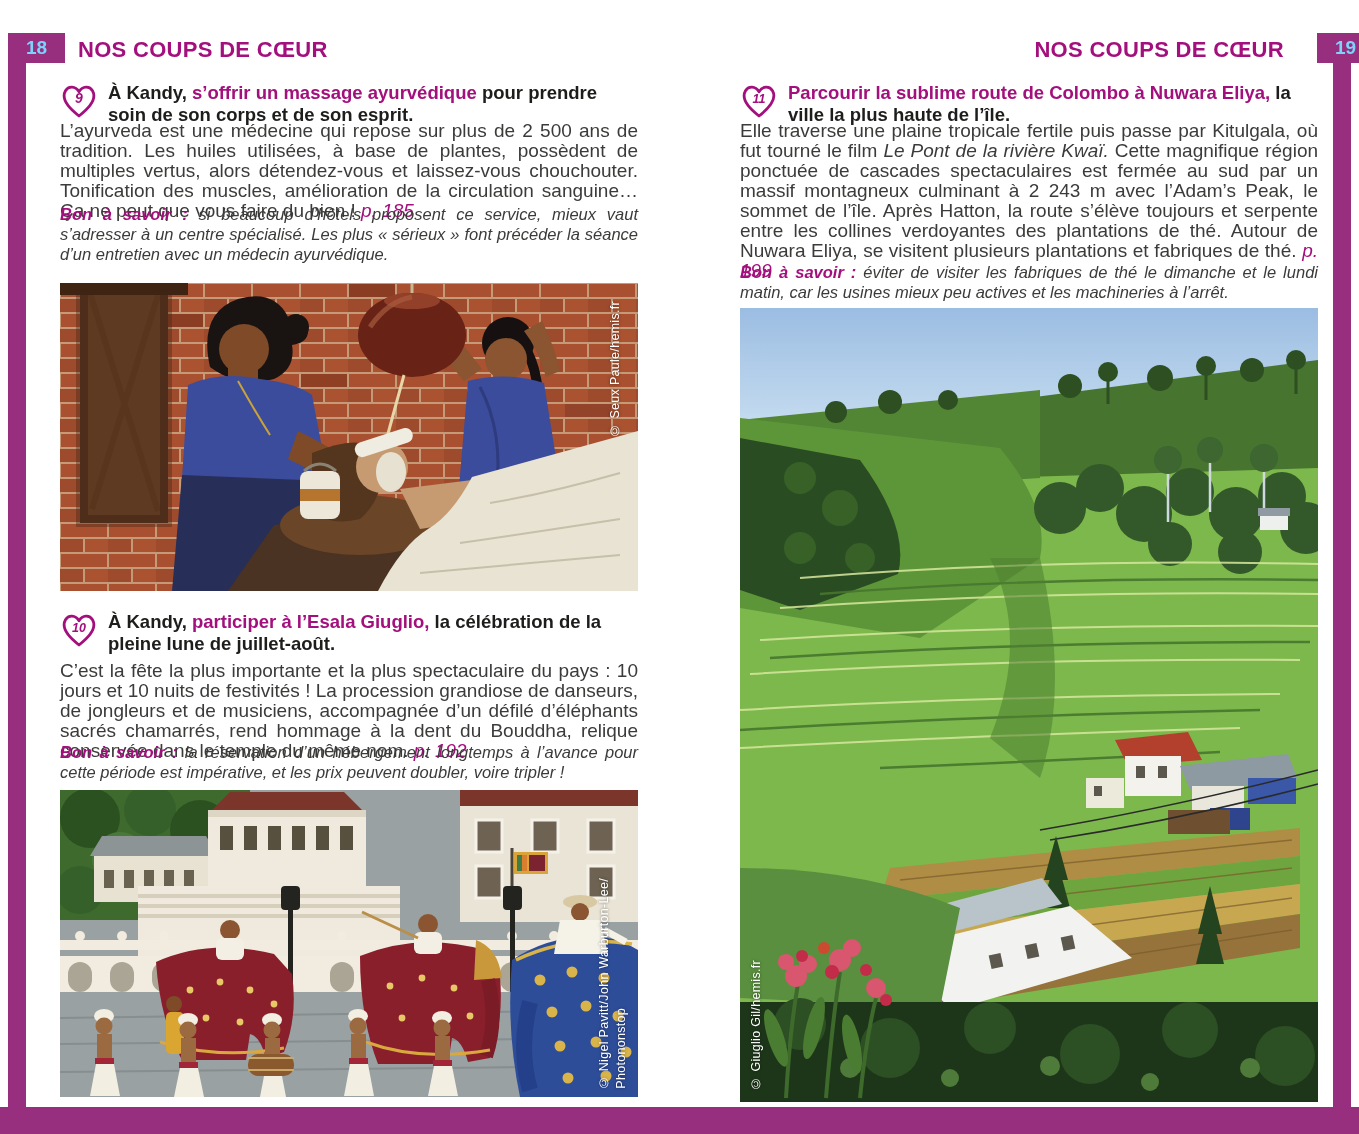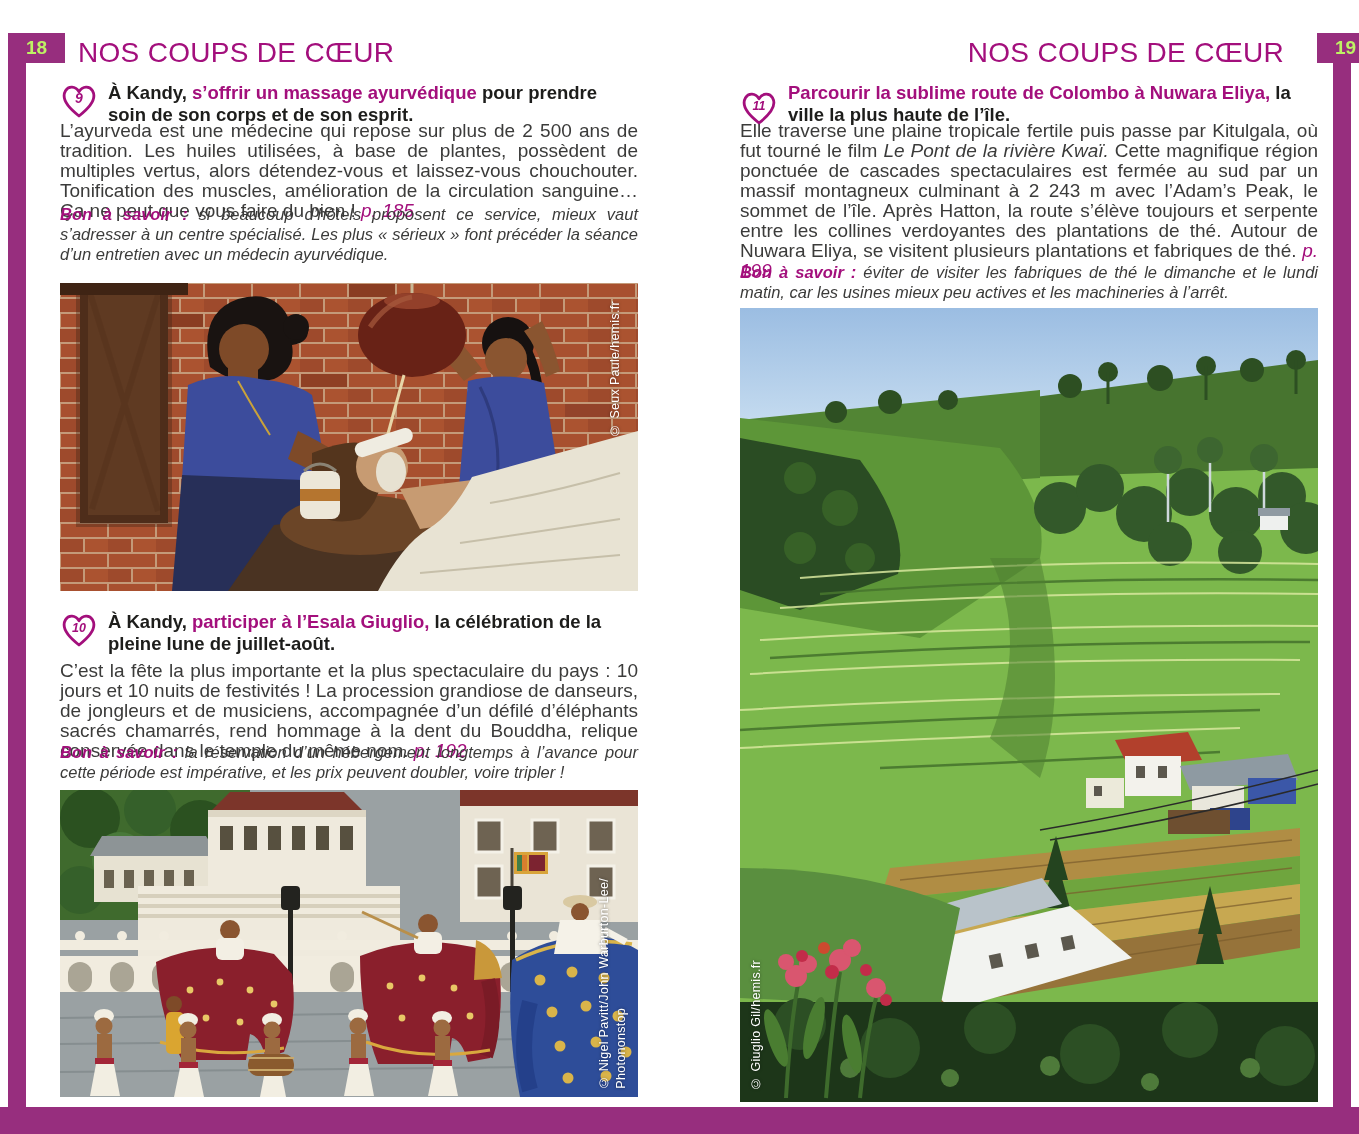--- a/index.html
+++ b/index.html
@@ -13,26 +13,26 @@
     position:relative;width:1359px;height:1134px;background:#fff;overflow:hidden;
     font-family:"Liberation Sans", sans-serif;color:var(--ink);
   }
   
   .bar{position:absolute;background:var(--frame);}
   .bar-left{left:8px;top:33px;width:18px;height:1101px;}
   .bar-right{left:1333px;top:33px;width:18px;height:1101px;}
   .bar-bottom{left:0;top:1107px;width:1359px;height:27px;}
   .pagebox{
     position:absolute;top:33px;width:57px;height:30px;background:var(--frame);
-    color:#bef264;font-size:19px;font-weight:bold;text-align:center;line-height:30px;
+    color:#7dd3fc;font-size:19px;font-weight:bold;text-align:center;line-height:30px;
   }
   .pagebox-left{left:8px;}
   .pagebox-right{left:1317px;}
   .runhead{
-    position:absolute;top:37px;font-size:28px;font-weight:normal;color:var(--accent);
+    position:absolute;top:37px;font-size:22px;font-weight:bold;color:var(--accent);
     letter-spacing:.3px;white-space:nowrap;
   }
   .runhead-left{left:78px;}
   .runhead-right{right:75px;}
   
   .col{position:absolute;top:80px;width:578px;}
   .col-left{left:60px;}
   .col-right{left:740px;}
   .block{position:absolute;left:0;width:100%;}
   
@@ -346,21 +346,21 @@
       </svg>
       <span class="credit-group">
         <span class="credit">© Nigel Pavitt/John Warburton-Lee/</span>
         <span class="credit">Photononstop</span>
       </span>
     </figure>
   </main>
 
   <main class="col col-right">
 
-    <div class="block item-head" style="top:2px;align-items:flex-end;">
+    <div class="block item-head" style="top:2px;">
       <svg class="heart" width="38" height="36" viewBox="0 0 38 36">
         <path d="M19 33 C 6 23 1.8 14.2 5.5 7.8 C 8.5 2.7 15.4 3 19 8.7 C 22.6 3 29.5 2.7 32.5 7.8 C 36.2 14.2 32 23 19 33 Z" fill="#ffffff" stroke="#a30f7c" stroke-width="2.8" stroke-linejoin="round"></path>
         <text x="19" y="19.5" text-anchor="middle" font-size="12.5" font-weight="bold" font-style="italic" fill="#a30f7c">11</text>
       </svg>
       <h2><span class="accent">Parcourir la sublime route de Colombo à Nuwara Eliya,</span><span> la ville la plus haute de l’île.</span></h2>
     </div>
     <p class="block bodytext" style="top:41px;"><span>Elle traverse une plaine tropicale fertile puis passe par Kitulgala, où fut tourné le film </span><i>Le Pont de la rivière Kwaï.</i><span> Cette magnifique région ponctuée de cascades spectaculaires est fermée au sud par un massif montagneux culminant à 2 243 m avec l’Adam’s Peak, le sommet de l’île. Après Hatton, la route s’élève toujours et serpente entre les collines verdoyantes des plantations de thé. Autour de Nuwara Eliya, se visitent plusieurs plantations et fabriques de thé. </span><span class="pageref">p. 199</span></p>
     <p class="block note" style="top:182px;"><span class="note-label">Bon à savoir :</span><span> éviter de visiter les fabriques de thé le dimanche et le lundi matin, car les usines mieux peu actives et les machineries à l’arrêt.</span></p>
 
     <figure class="photo ph3">

